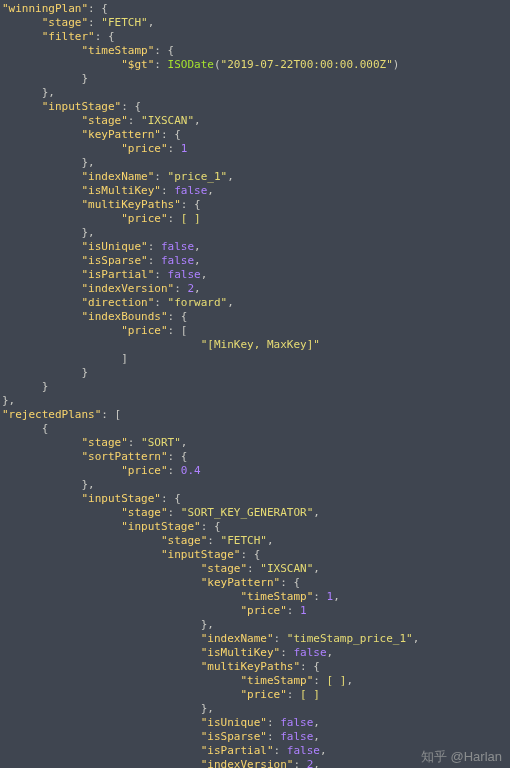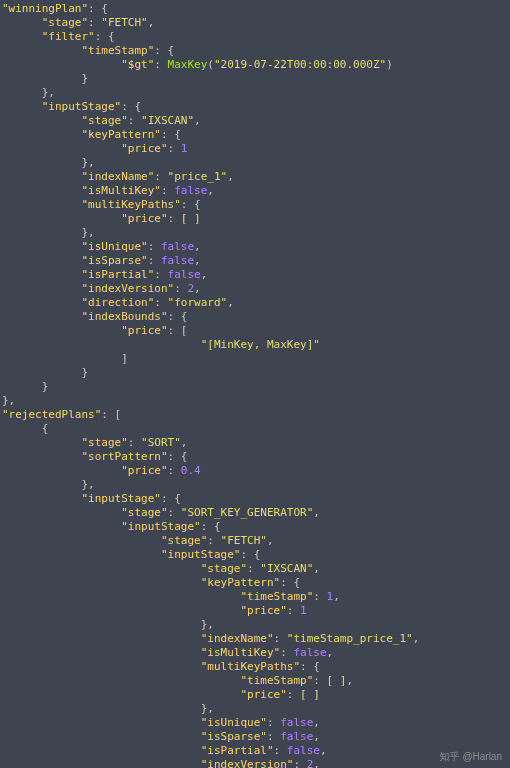--- a/index.html
+++ b/index.html
@@ -25,33 +25,33 @@
   .s  { color: #e6db74; }   
   .n  { color: #ae81ff; }   
   .b  { color: #ae81ff; }   
   .fn { color: #a6e22e; }   
   .ar { color: #e6db74; }   
   .watermark {
     position: absolute;
     right: 8px;
     bottom: 4px;
     color: #c8c8c2;
-    font-size: 10px;
+    font-size: 13px;
     opacity: 0.55;
     font-family: Arial, sans-serif;
   }
 </style>
 </head>
 <body>
 
 <pre id="code"><span class="k">"winningPlan"</span><span class="p">: {</span>
       <span class="k">"stage"</span><span class="p">: </span><span class="s">"FETCH"</span><span class="p">,</span>
       <span class="k">"filter"</span><span class="p">: {</span>
             <span class="k">"timeStamp"</span><span class="p">: {</span>
-                  <span class="k">"$gt"</span><span class="p">: </span><span class="fn">MaxKey</span><span class="p">(</span><span class="s">"2019-07-22T00:00:00.000Z"</span><span class="p">)</span>
+                  <span class="k">"$gt"</span><span class="p">: </span><span class="fn">ISODate</span><span class="p">(</span><span class="s">"2019-07-22T00:00:00.000Z"</span><span class="p">)</span>
             <span class="p">}</span>
       <span class="p">},</span>
       <span class="k">"inputStage"</span><span class="p">: {</span>
             <span class="k">"stage"</span><span class="p">: </span><span class="s">"IXSCAN"</span><span class="p">,</span>
             <span class="k">"keyPattern"</span><span class="p">: {</span>
                   <span class="k">"price"</span><span class="p">: </span><span class="n">1</span>
             <span class="p">},</span>
             <span class="k">"indexName"</span><span class="p">: </span><span class="s">"price_1"</span><span class="p">,</span>
             <span class="k">"isMultiKey"</span><span class="p">: </span><span class="b">false</span><span class="p">,</span>
             <span class="k">"multiKeyPaths"</span><span class="p">: {</span>

